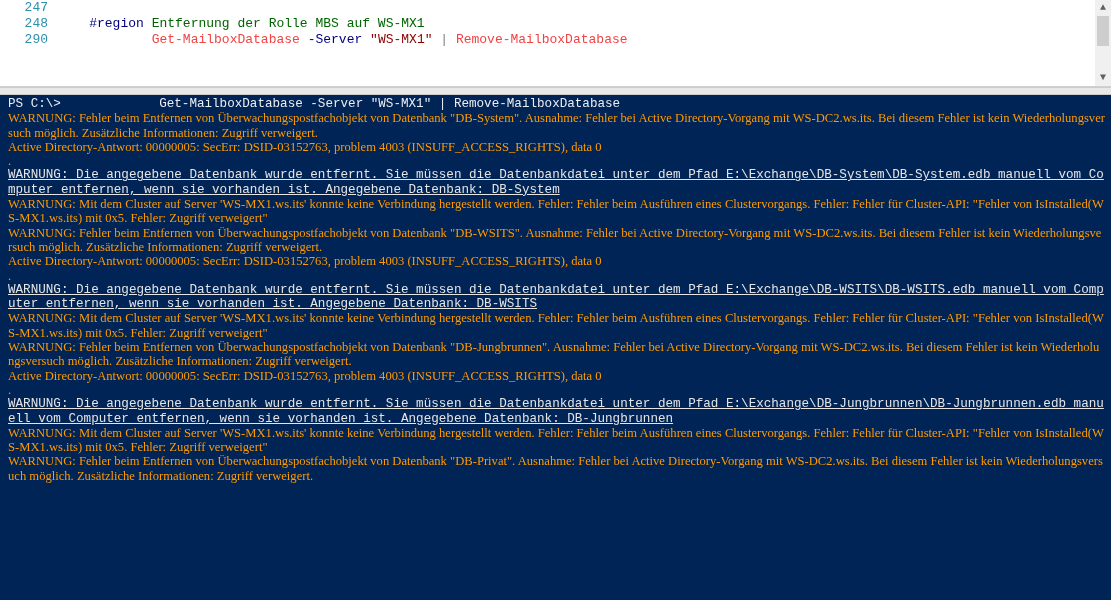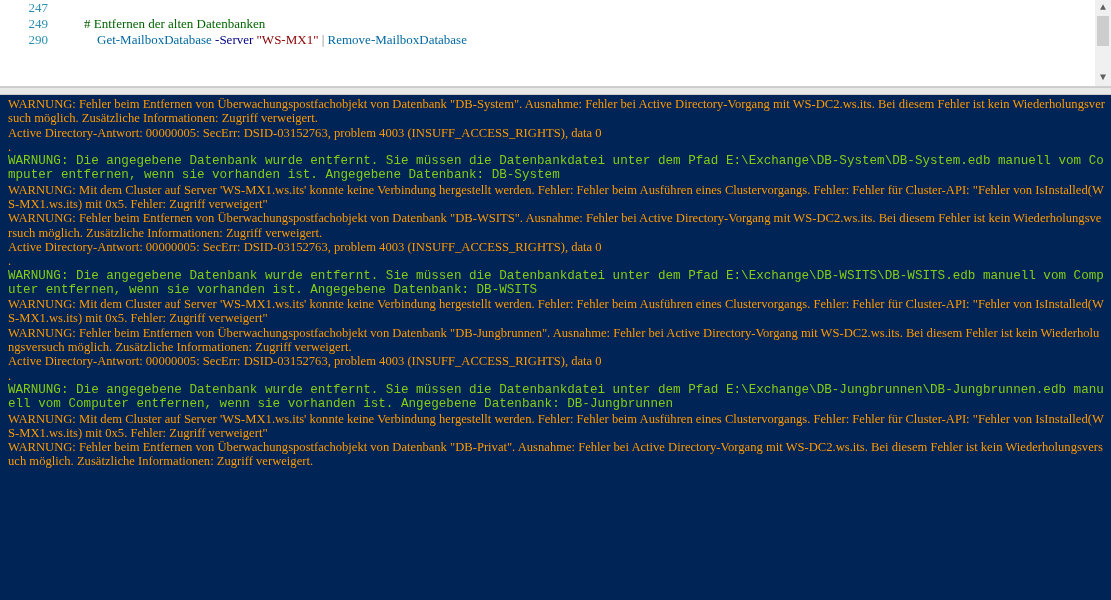--- a/index.html
+++ b/index.html
@@ -23,25 +23,24 @@
     color: #2B91AF;
     display: inline-block;
     width: 48px;
     text-align: right;
     padding-right: 10px;
   }
   .code-line {
     white-space: pre;
     line-height: 16px;
     height: 16px;
-    font-family: Liberation Serif, serif;
   }
   .c-black   { color: #000000; }
   .c-green   { color: #006400; }
-  .c-blue    { color: #0369a1; }
+  .c-blue    { color: #ef4444; }
   .c-navy    { color: #000080; }
   .c-grey    { color: #808080; }
   .c-maroon  { color: #8b0000; }
   .splitter {
     height: 6px;
     background: #e8e8e8;
     border-top: 1px solid #ccc;
     border-bottom: 1px solid #ccc;
   }
   .console-pane {
@@ -52,21 +51,21 @@
     padding: 2px 6px 2px 8px;
     line-height: 14.3px;
     font-size: 12.6px;
     word-break: break-all;
   }
   .prompt-line {
     white-space: pre;
     color: #eeedf0;
   }
   .warn  { color: #ff9a00; font-family: Liberation Serif, serif; }
-  .white { color: #84cc16; }
+  .white { color: #e5e5e5; text-decoration: underline; }
   .scroll-track {
     position: absolute;
     right: 0;
     top: 0;
     bottom: 0;
     width: 16px;
     background: #f0f0f0;
   }
   .scroll-thumb {
     position: absolute;
@@ -83,33 +82,34 @@
     font-size: 10px;
     color: #606060;
   }
 </style>
 </head>
 <body>
 
 <div class="top-pane">
   <div id="editor-lines">
       <div class="code-line"><span class="gutter">247</span></div>
-      <div class="code-line"><span class="gutter">249</span><span class="c-green">        # Entfernen der alten Datenbanken</span></div>
+      <div class="code-line"><span class="gutter">248</span><span class="c-black">    </span><span class="c-navy">#region</span><span class="c-green"> Entfernung der Rolle MBS auf WS-MX1</span></div>
       <div class="code-line"><span class="gutter">290</span><span class="c-black">            </span><span class="c-blue">Get-MailboxDatabase</span><span class="c-navy"> -Server </span><span class="c-maroon">"WS-MX1"</span><span class="c-grey"> | </span><span class="c-blue">Remove-MailboxDatabase</span></div>
     </div>
   <div class="scroll-track">
     <div class="scroll-arrow" style="top:0">▲</div>
     <div class="scroll-thumb" style="top:16px;height:30px"></div>
     <div class="scroll-arrow" style="bottom:0">▼</div>
   </div>
 </div>
 
 <div class="splitter"></div>
 
 <div class="console-pane">
+  <div class="prompt-line">PS C:\&gt;             Get-MailboxDatabase -Server "WS-MX1" | Remove-MailboxDatabase</div>
   <div id="console-lines">
       <div class="warn">WARNUNG: Fehler beim Entfernen von Überwachungspostfachobjekt von Datenbank "DB-System". Ausnahme: Fehler bei Active Directory-Vorgang mit WS-DC2.ws.its. Bei diesem Fehler ist kein Wiederholungsversuch möglich. Zusätzliche Informationen: Zugriff verweigert.</div>
       <div class="warn">Active Directory-Antwort: 00000005: SecErr: DSID-03152763, problem 4003 (INSUFF_ACCESS_RIGHTS), data 0</div>
       <div class="warn">.</div>
       <div class="white">WARNUNG: Die angegebene Datenbank wurde entfernt. Sie müssen die Datenbankdatei unter dem Pfad E:\Exchange\DB-System\DB-System.edb manuell vom Computer entfernen, wenn sie vorhanden ist. Angegebene Datenbank: DB-System</div>
       <div class="warn">WARNUNG: Mit dem Cluster auf Server 'WS-MX1.ws.its' konnte keine Verbindung hergestellt werden. Fehler: Fehler beim Ausführen eines Clustervorgangs. Fehler: Fehler für Cluster-API: "Fehler von IsInstalled(WS-MX1.ws.its) mit 0x5. Fehler: Zugriff verweigert"</div>
       <div class="warn">WARNUNG: Fehler beim Entfernen von Überwachungspostfachobjekt von Datenbank "DB-WSITS". Ausnahme: Fehler bei Active Directory-Vorgang mit WS-DC2.ws.its. Bei diesem Fehler ist kein Wiederholungsversuch möglich. Zusätzliche Informationen: Zugriff verweigert.</div>
       <div class="warn">Active Directory-Antwort: 00000005: SecErr: DSID-03152763, problem 4003 (INSUFF_ACCESS_RIGHTS), data 0</div>
       <div class="warn">.</div>
       <div class="white">WARNUNG: Die angegebene Datenbank wurde entfernt. Sie müssen die Datenbankdatei unter dem Pfad E:\Exchange\DB-WSITS\DB-WSITS.edb manuell vom Computer entfernen, wenn sie vorhanden ist. Angegebene Datenbank: DB-WSITS</div>

